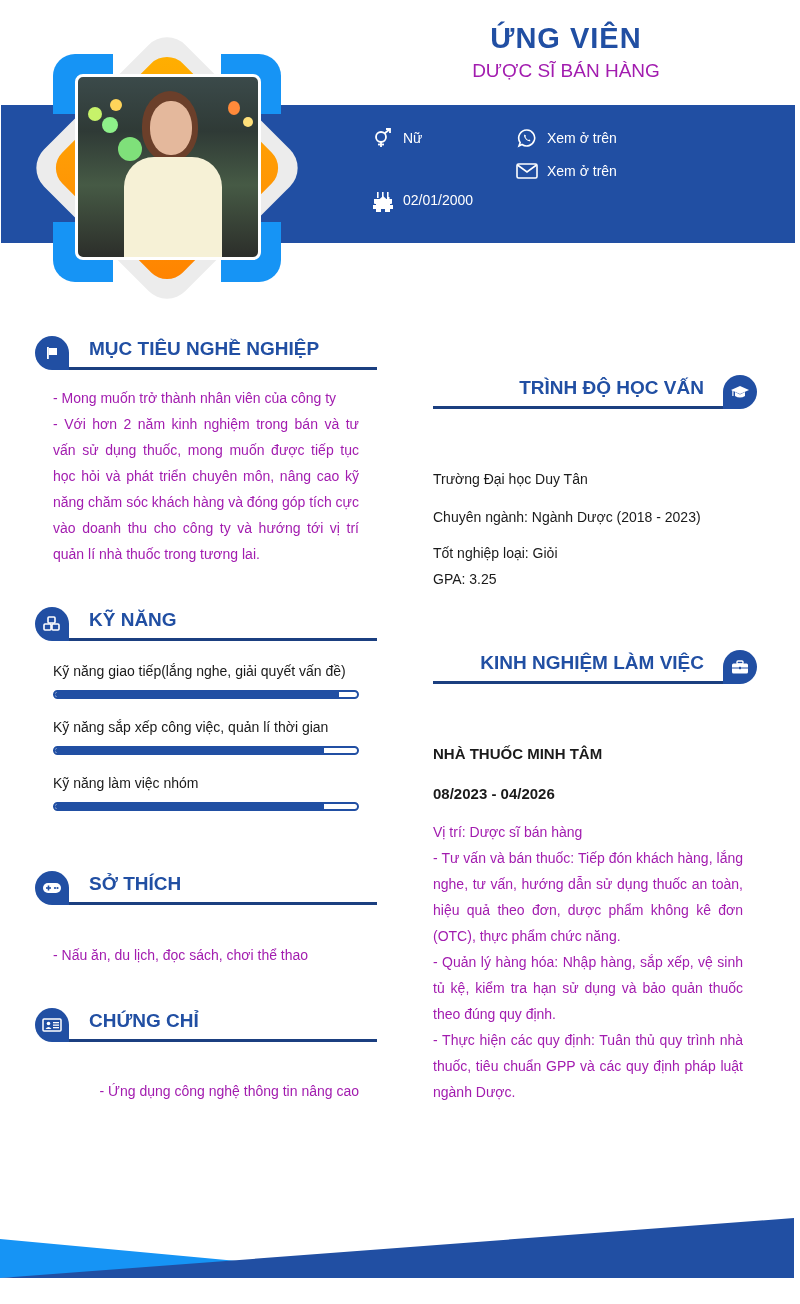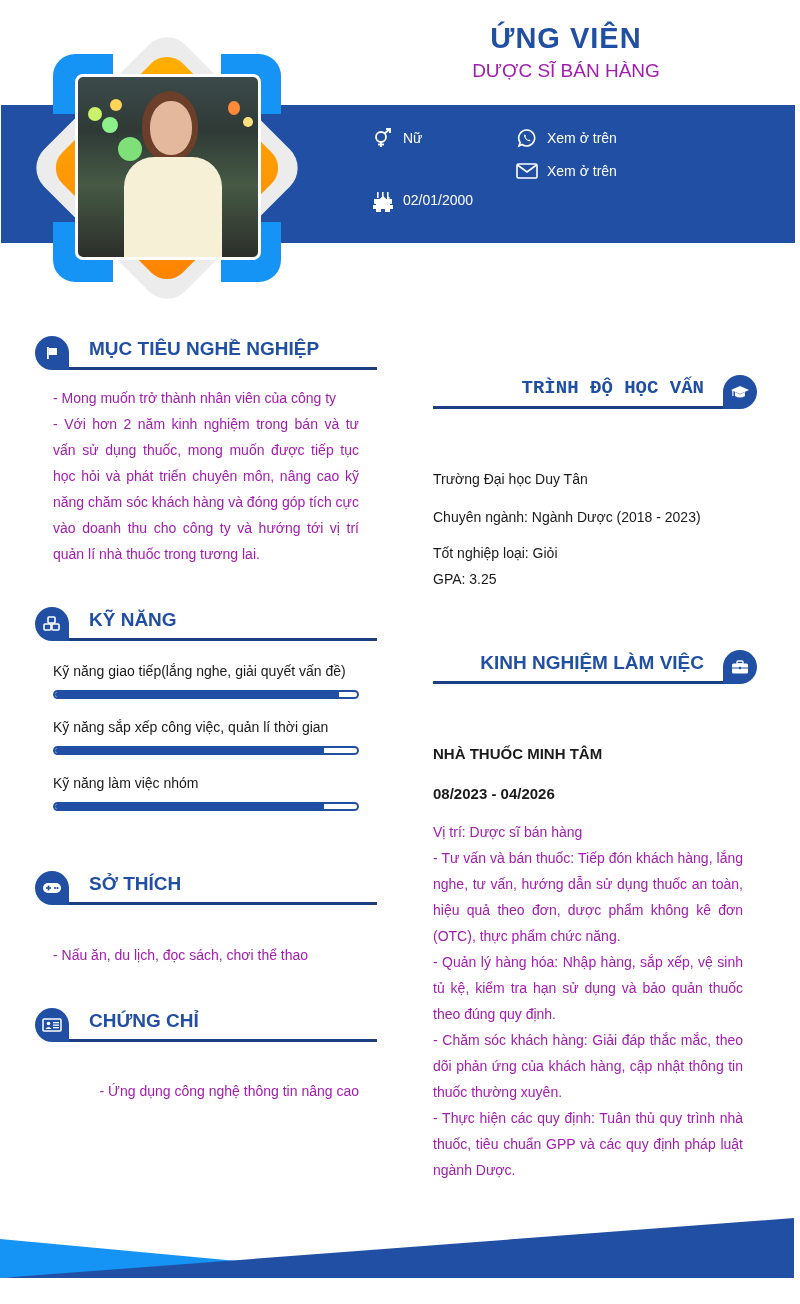--- a/index.html
+++ b/index.html
@@ -203,21 +203,21 @@
         <rect x="11" y="4" width="6" height="1.3" fill="#fff"></rect>
         <rect x="11" y="6.5" width="6" height="1.3" fill="#fff"></rect>
         <rect x="11" y="9" width="6" height="1.3" fill="#fff"></rect>
       </svg>
   </div>
   <div class="label" style="left:54px;">CHỨNG CHỈ</div>
   <div class="rule" style="left:34px;right:0;"></div>
 </div>
 <div class="para" style="left:53px;top:1078px;width:306px;text-align:right;">- Ứng dụng công nghệ thông tin nâng cao</div>
 
-<div class="sec-head right" style="left:433px;top:375px;width:324px;font-family:Liberation Mono, monospace;">
+<div class="sec-head right" style="left:433px;top:375px;width:324px;">
   <div class="badge">
     <svg width="20" height="14" viewBox="0 0 20 14">
         <polygon points="10,1 19,5 10,9 1,5" fill="#fff"></polygon>
         <path d="M5 7 V11 Q10 14 15 11 V7 L10 9.5 Z" fill="#fff"></path>
         <rect x="2.3" y="5" width="1.2" height="6" fill="#fff"></rect>
       </svg>
   </div>
   <div class="label" style="right:53px;">TRÌNH ĐỘ HỌC VẤN</div>
   <div class="rule" style="left:0;right:34px;"></div>
 </div>
@@ -237,21 +237,20 @@
   </div>
   <div class="label" style="right:53px;">KINH NGHIỆM LÀM VIỆC</div>
   <div class="rule" style="left:0;right:34px;"></div>
 </div>
 <div class="right-text bold" style="top:745px;">NHÀ THUỐC MINH TÂM</div>
 <div class="right-text bold" style="top:785px;">08/2023 - 04/2026</div>
 <div class="para" style="left:433px;top:819px;width:310px;">
   <div>Vị trí: Dược sĩ bán hàng</div>
   <div>- Tư vấn và bán thuốc: Tiếp đón khách hàng, lắng nghe, tư vấn, hướng dẫn sử dụng thuốc an toàn, hiệu quả theo đơn, dược phẩm không kê đơn (OTC), thực phẩm chức năng.</div>
   <div>- Quản lý hàng hóa: Nhập hàng, sắp xếp, vệ sinh tủ kệ, kiểm tra hạn sử dụng và bảo quản thuốc theo đúng quy định.</div>
-  <div>- Chăm sóc khách hàng: Giải đáp thắc mắc, theo dõi phản ứng của khách hàng, cập nhật thông tin thuốc thường xuyên.</div>
   <div>- Thực hiện các quy định: Tuân thủ quy trình nhà thuốc, tiêu chuẩn GPP và các quy định pháp luật ngành Dược.</div>
 </div>
 
 <svg class="footer" width="800" height="70" viewBox="0 0 800 70" preserveAspectRatio="none">
   <polygon points="0,29 290,56 0,68" fill="#1694f5"></polygon>
   <polygon points="0,68 794,8 794,68" fill="#214fa3"></polygon>
   <polygon points="794,8 800,8 800,68 794,68" fill="#ffffff"></polygon>
 </svg>
 <div class="watermark">∴ Timviec365.vn</div>
 

